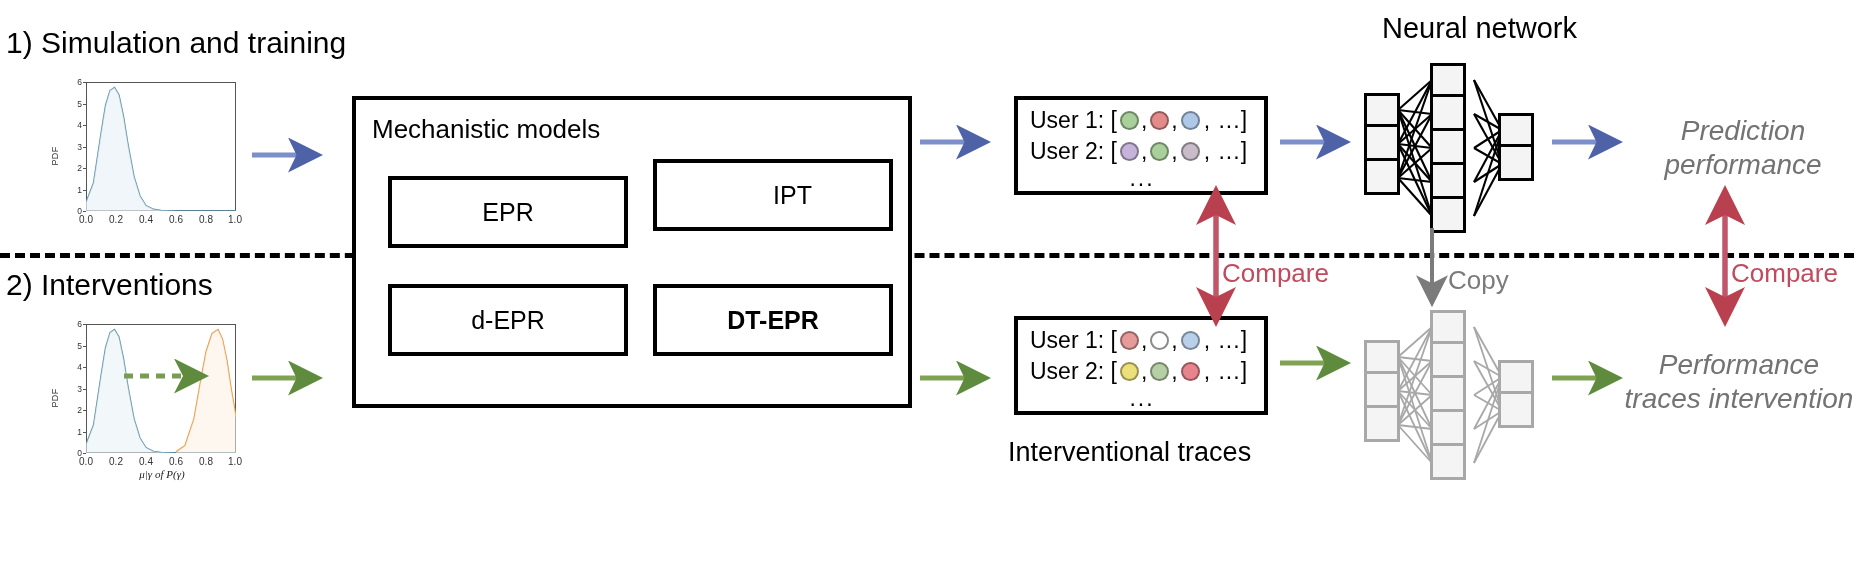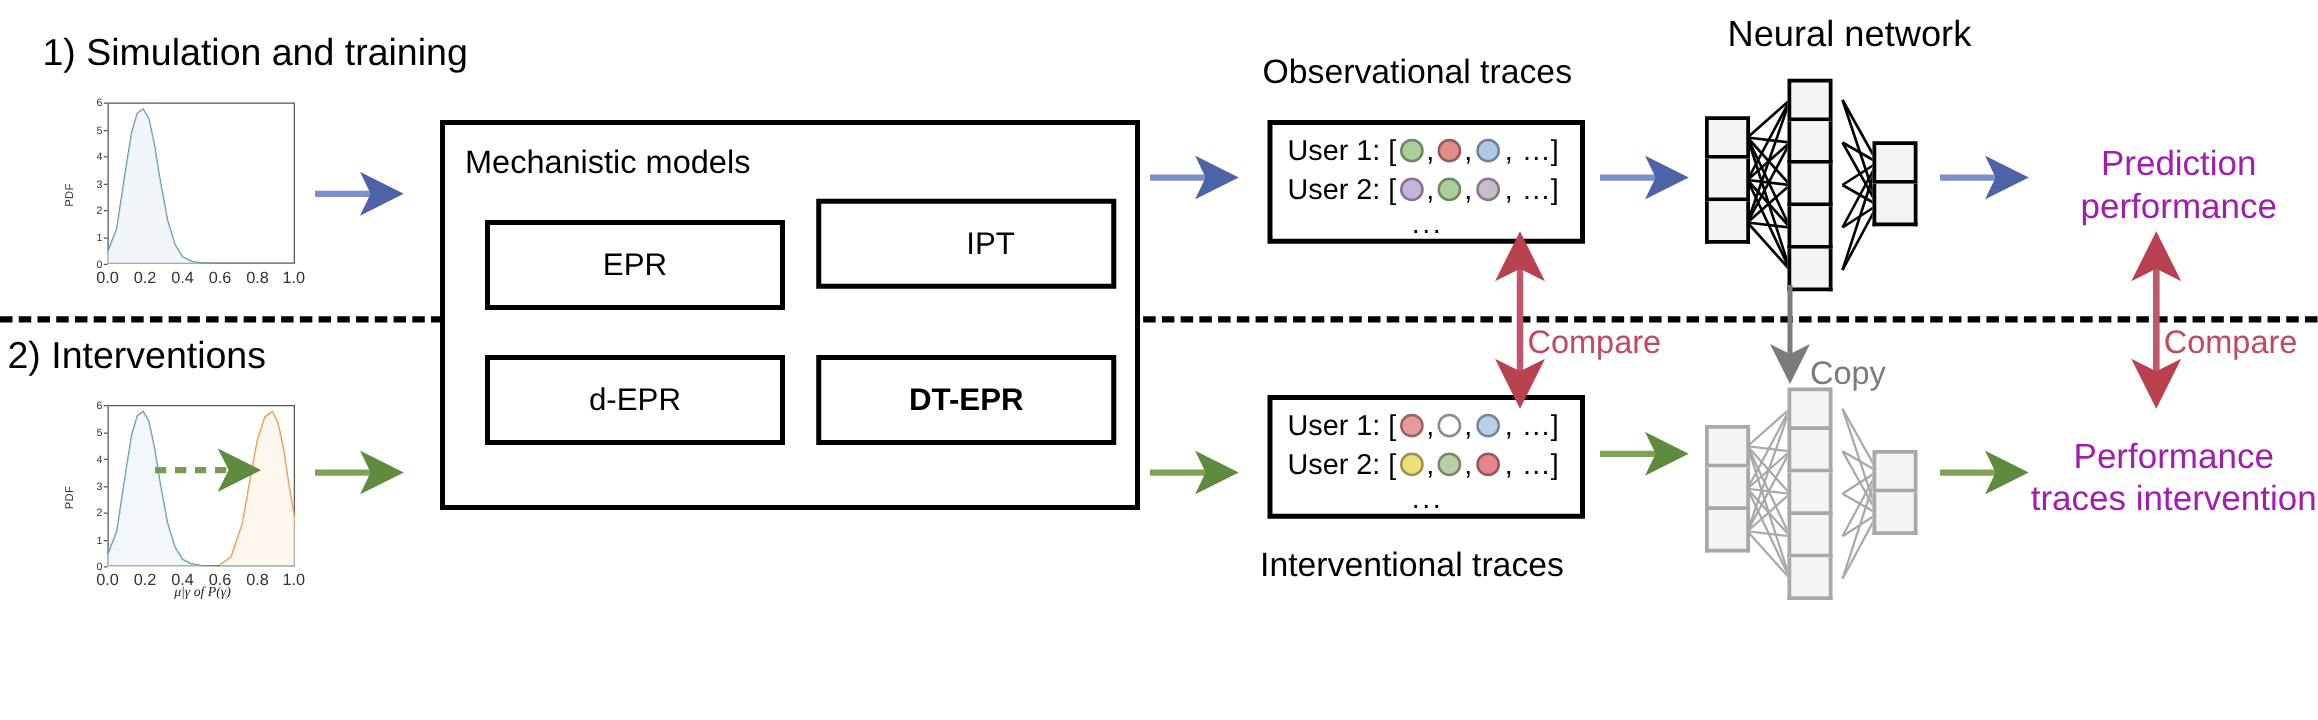--- a/index.html
+++ b/index.html
@@ -40,21 +40,21 @@
   }
   .plot .ytick {
     position:absolute; left:18px; font-size:8.5px; color:#333;
     transform:translateY(-50%); width:16px; text-align:right;
   }
   .plot .ytick::after{
     content:""; position:absolute; right:-4px; top:50%; width:3px;
     height:1px; background:#555;
   }
   .plot .xtick {
-    position:absolute; font-size:13px; color:#333;
+    position:absolute; font-size:10px; color:#333;
     transform:translateX(-50%); white-space:nowrap;
   }
   .plot .xlab {
     position:absolute; left:38px; right:0; text-align:center;
     font-size:11px; color:#222; font-family:"Liberation Serif", serif;
     font-style:italic;
   }
   .plot svg { position:absolute; left:38px; top:4px; }
 
   
@@ -94,32 +94,32 @@
   
   .arrow-svg { position:absolute; overflow:visible; }
 
   
   .nn { position:absolute; }
   .nn svg { position:absolute; left:0; top:0; }
   .nn .cell {
     position:absolute; background:#f4f4f4;
   }
 
-  .label-right { position:absolute; font-size:28px; text-align:center; line-height:1.22; white-space:nowrap; color:#a21caf;}
+  .label-right { position:absolute; font-size:28px; text-align:center; line-height:1.22; white-space:nowrap; color:#737373;font-style:italic;}
   .cmp-label { position:absolute; font-size:26px; color:#c24a5e; white-space:nowrap;}
   .copy-label { position:absolute; font-size:26px; color:#7b7b7b; white-space:nowrap;}
 </style>
 </head>
 <body>
 
 <div class="stage">
 
   <div class="divider" style="top:253px;"></div>
 
-  <div class="abs section-title" style="left:6px; top:26px;margin-left:28px;">1) Simulation and training</div>
+  <div class="abs section-title" style="left:6px; top:26px;">1) Simulation and training</div>
   <div class="abs section-title" style="left:6px; top:268px;">2) Interventions</div>
 
   <div class="plot" style="left:48px; top:78px; width:190px; height:155px;">
     <div class="frame"></div>
     <div class="ylab">PDF</div>
 
     <div class="ytick" style="top:133px;">0</div>
     <div class="ytick" style="top:111.5px;">1</div>
     <div class="ytick" style="top:90px;">2</div>
     <div class="ytick" style="top:68.5px;">3</div>
@@ -205,21 +205,20 @@
     <line x1="0" y1="15" x2="46" y2="15" stroke="#7fa352" stroke-width="5" marker-end="url(#ahGreen)"></line>
   </svg>
 
   <svg class="arrow-svg" style="left:920px; top:127px;" width="66" height="30">
     <line x1="0" y1="15" x2="46" y2="15" stroke="#7d8fcb" stroke-width="5" marker-end="url(#ahBlue)"></line>
   </svg>
   <svg class="arrow-svg" style="left:920px; top:363px;" width="66" height="30">
     <line x1="0" y1="15" x2="46" y2="15" stroke="#7fa352" stroke-width="5" marker-end="url(#ahGreen)"></line>
   </svg>
 
-  <div class="caption" style="left:1010px; top:42px;">Observational traces</div>
 
   <div class="traces-box" style="left:1014px; top:96px; width:254px; height:99px;">
     <div class="trace-row">
       <span class="lbl">User 1: [</span>
       <span class="trace-dots">
         <span class="dot" style="background:#a9cf9a;"></span>
           <span class="comma">,</span>
         <span class="dot" style="background:#e38b8b;"></span>
           <span class="comma">,</span>
         <span class="dot" style="background:#aec8e8;"></span>
@@ -339,21 +338,21 @@
   </div>
 
   <svg class="arrow-svg" style="left:1412px; top:228px;" width="40" height="80">
     <defs>
       <marker id="ahGray" markerWidth="8" markerHeight="8" refX="2.2" refY="4" orient="auto">
         <path d="M0,0 L8,4 L0,8 L2,4 Z" fill="#7b7b7b"></path>
       </marker>
     </defs>
     <line x1="20" y1="0" x2="20" y2="56" stroke="#7b7b7b" stroke-width="4" marker-end="url(#ahGray)"></line>
   </svg>
-  <div class="copy-label" style="left:1448px; top:283px;">Copy</div>
+  <div class="copy-label" style="left:1448px; top:265px;">Copy</div>
 
   <div class="nn" style="left:1350px; top:305px; width:190px; height:172px;">
     <svg width="190" height="172">
       <g stroke="#a8a8a8" stroke-width="1.8" fill="none">
         <line x1="48" y1="52" x2="82" y2="22"></line>
           <line x1="48" y1="52" x2="82" y2="56"></line>
         <line x1="48" y1="52" x2="82" y2="90"></line>
           <line x1="48" y1="52" x2="82" y2="124"></line>
         <line x1="48" y1="52" x2="82" y2="158"></line>
         <line x1="48" y1="86" x2="82" y2="22"></line>

